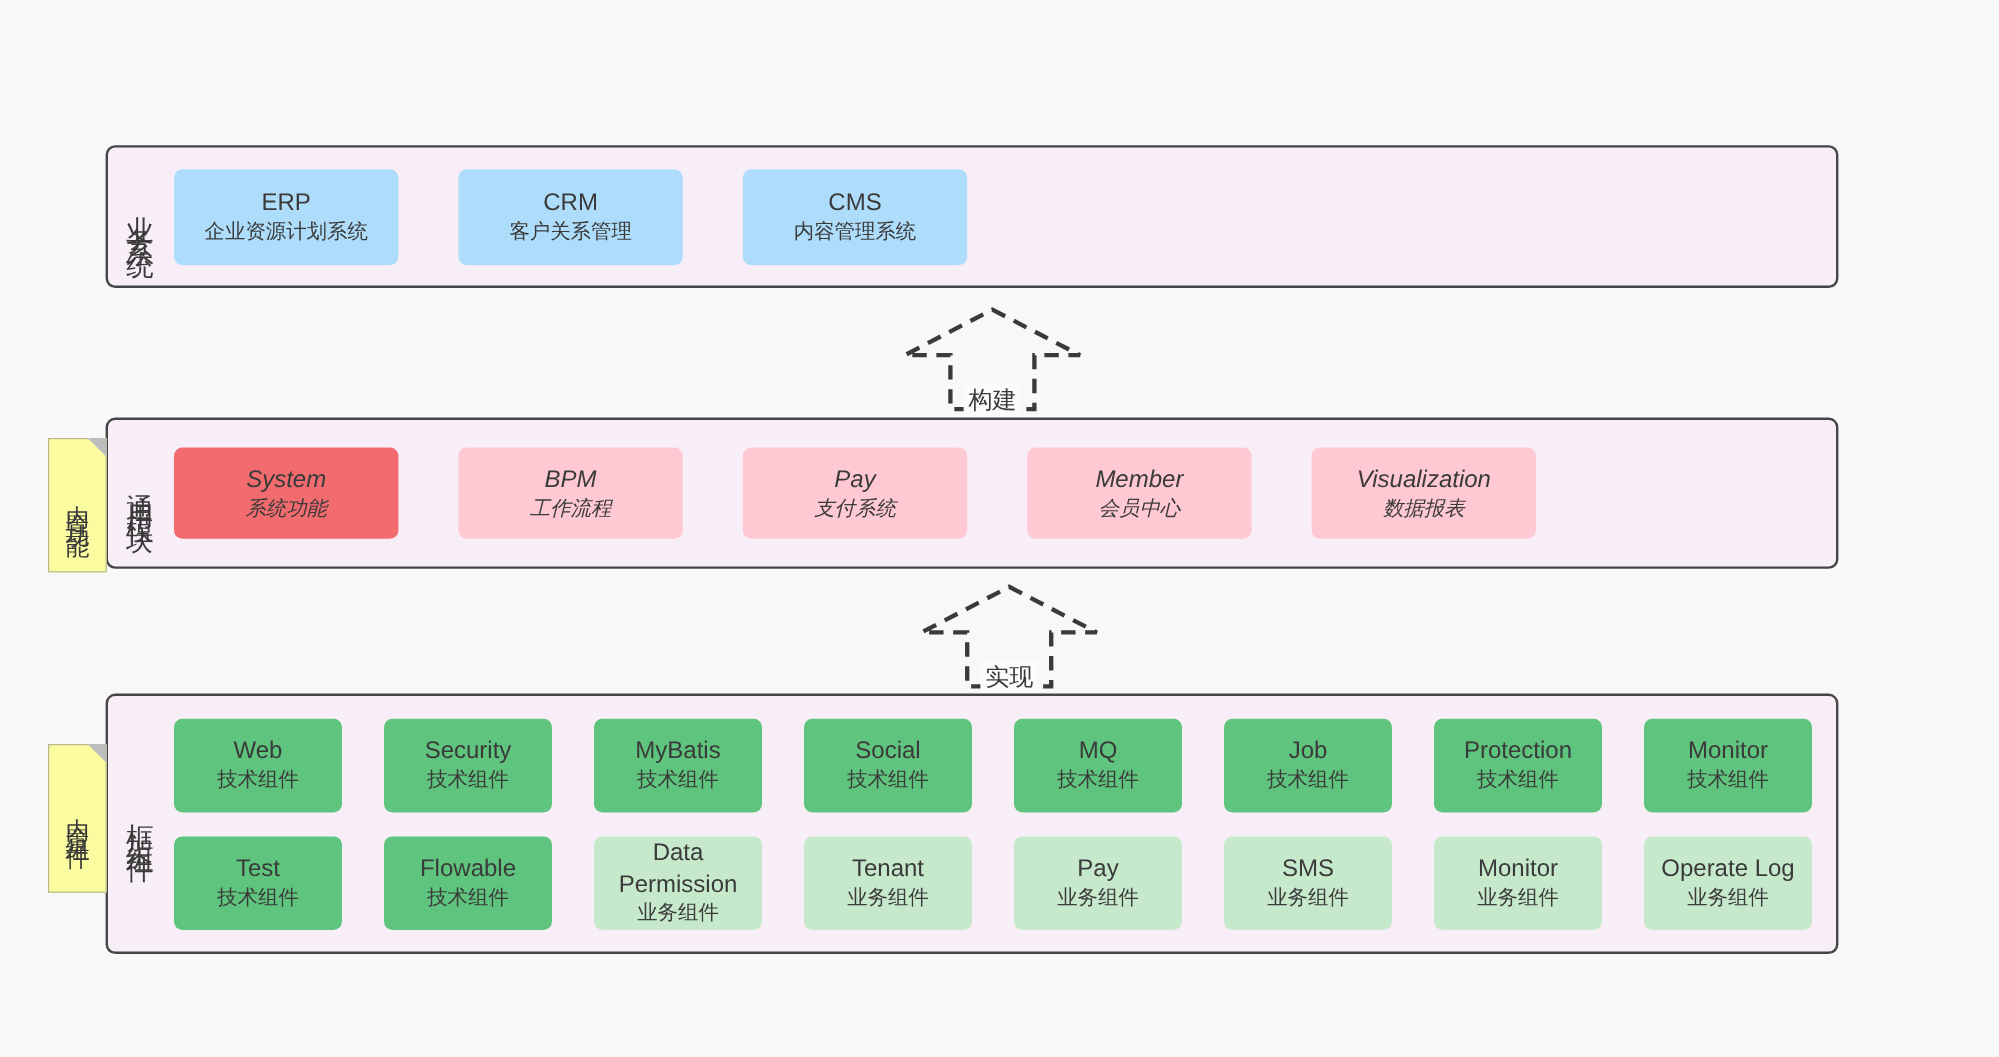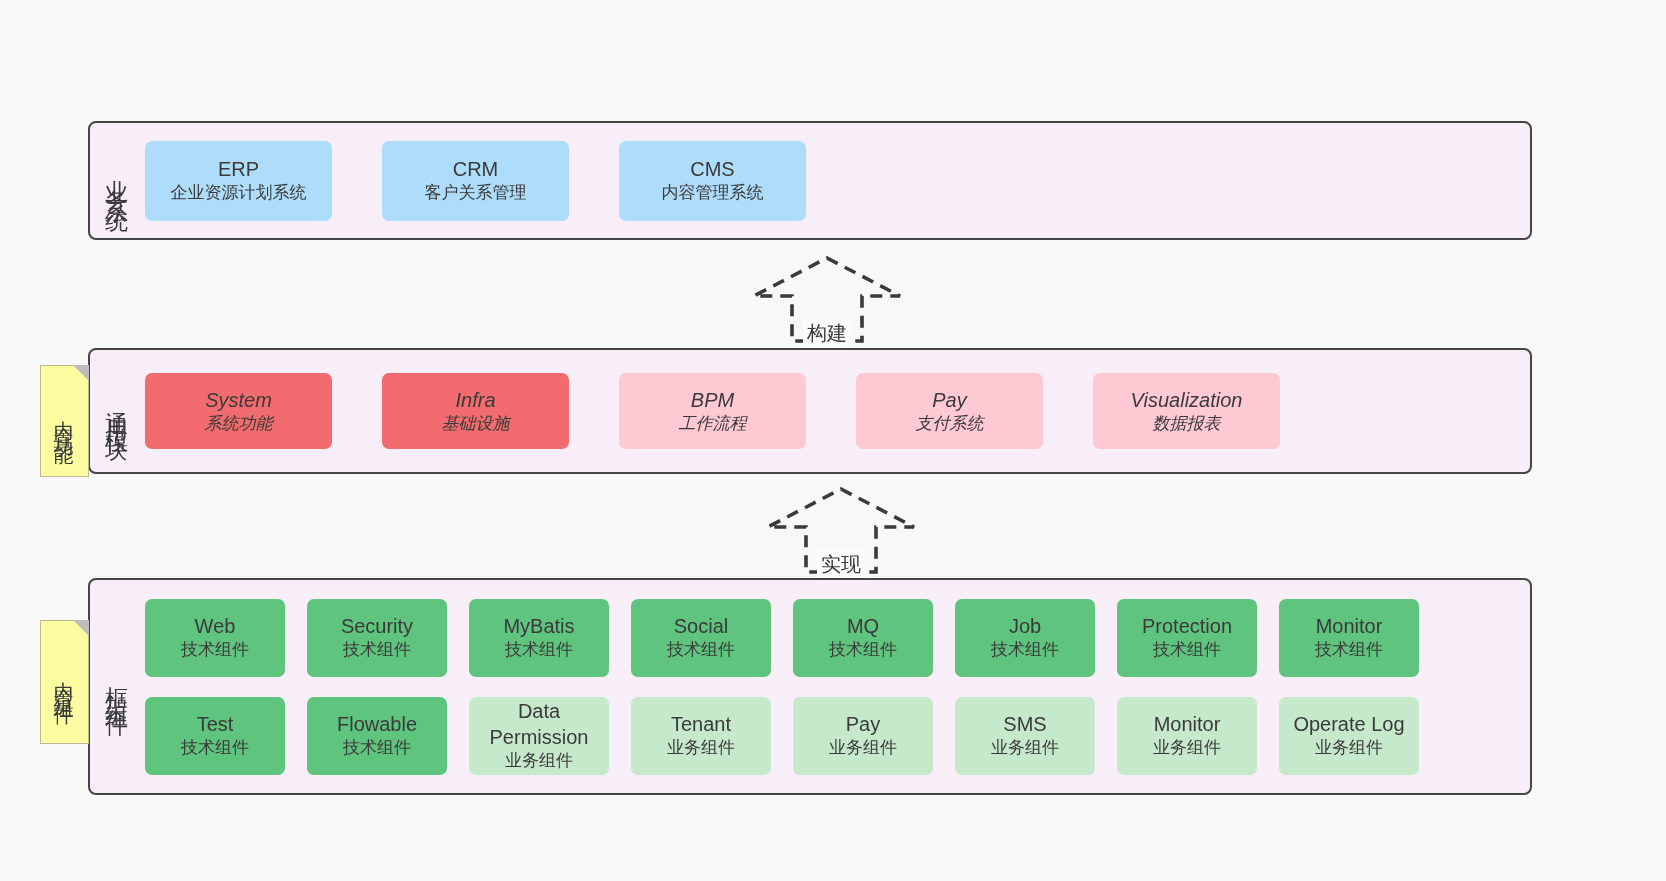--- a/index.html
+++ b/index.html
@@ -36,21 +36,21 @@
   }
   .rows {
     flex:1;
     display:flex;
     flex-direction:column;
     justify-content:center;
     gap:20px;
   }
   .box-row { display:flex; }
   .panel-top .box-row, .panel-mid .box-row { gap:50px; }
-  .panel-bottom .box-row { gap:22px;align-items:center; }
+  .panel-bottom .box-row { gap:35px;align-items:center; }
   .box {
     border-radius:7px;
     display:flex;
     flex-direction:column;
     align-items:center;
     justify-content:center;
     text-align:center;
     line-height:1.3;
     padding:4px 6px;
   }
@@ -152,31 +152,31 @@
 </div>
 
 <div class="panel panel-mid" style="top:348px; height:126px">
   <div class="side-label">通用模块</div>
   <div class="rows">
       <div class="box-row">
         <div class="box box-red">
           <div class="en">System</div>
           <div class="cn">系统功能</div>
         </div>
-        <div class="box box-red">
-          <div class="en">Infra</div>
-          <div class="cn">基础设施</div>
-        </div>
         <div class="box box-pink">
           <div class="en">BPM</div>
           <div class="cn">工作流程</div>
         </div>
         <div class="box box-pink">
           <div class="en">Pay</div>
           <div class="cn">支付系统</div>
+        </div>
+        <div class="box box-pink">
+          <div class="en">Member</div>
+          <div class="cn">会员中心</div>
         </div>
         <div class="box box-pink">
           <div class="en">Visualization</div>
           <div class="cn">数据报表</div>
         </div>
       </div>
     </div>
 </div>
 
 <div class="arrow" style="left:766px; top:486px">

